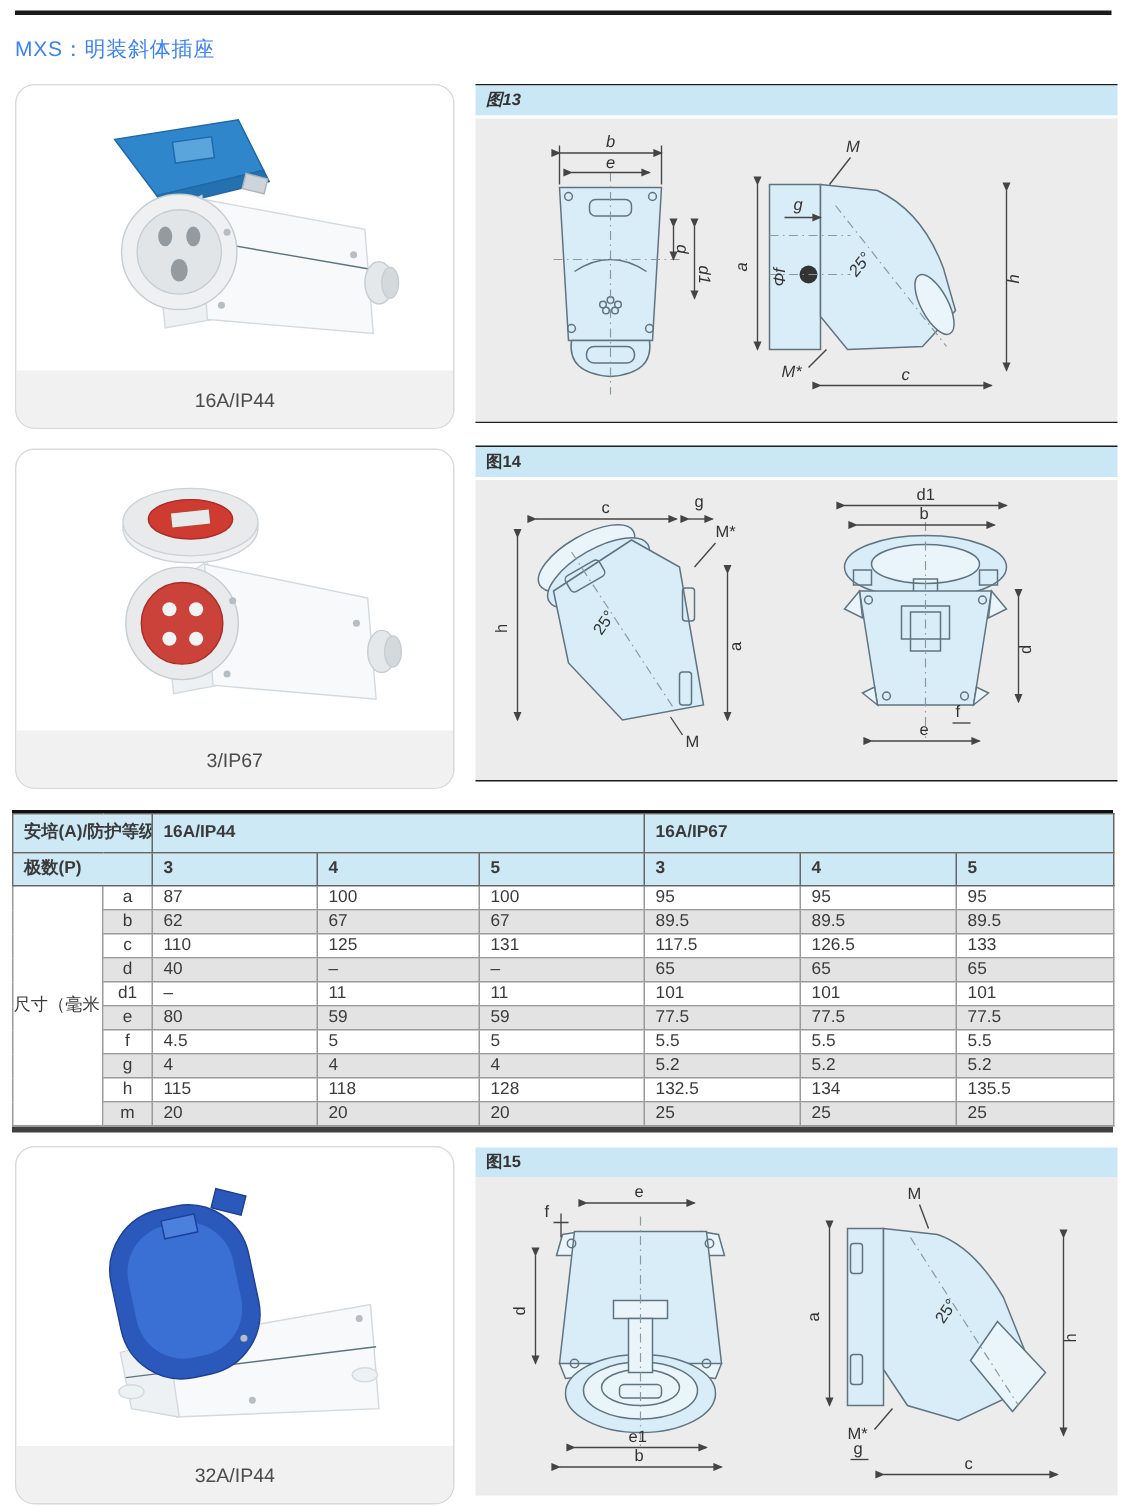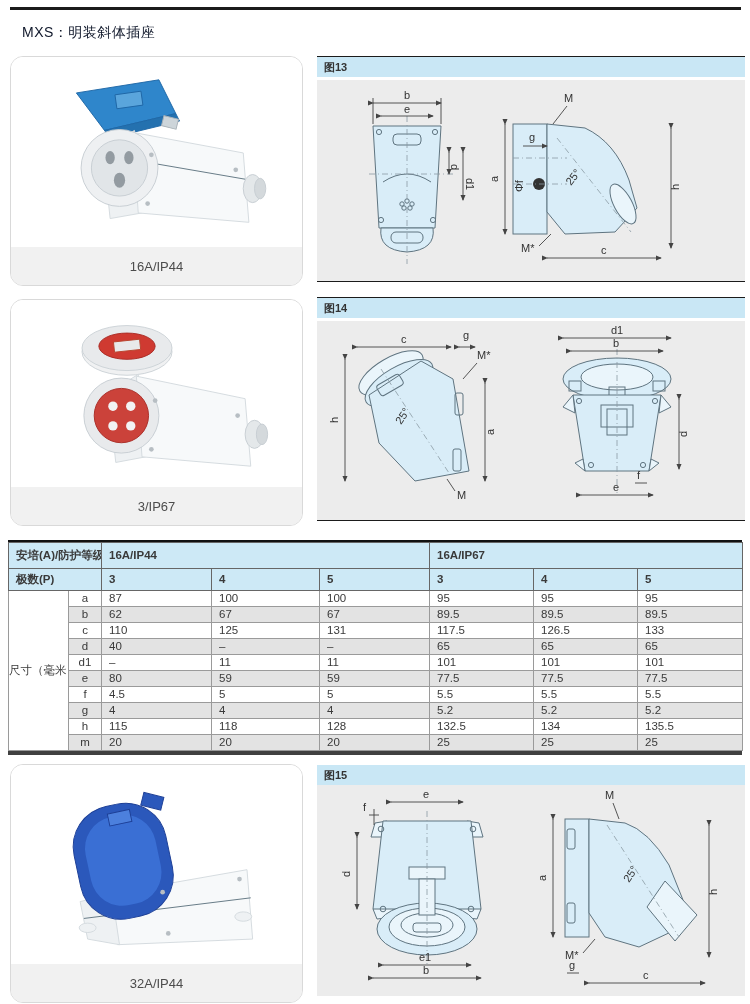--- a/index.html
+++ b/index.html
@@ -1,36 +1,36 @@
 <!DOCTYPE html>
 <html><head>
 <meta charset="utf-8">
 <style>
   html,body{margin:0;padding:0;background:#fff;}
   #page{position:relative;width:750px;height:1004px;background:#fff;
         font-family:"Liberation Sans","DejaVu Sans",sans-serif;color:#333;overflow:hidden;}
   .top-rule{position:absolute;left:10px;top:7px;width:731px;height:3px;background:#1b1b1b;}
-  .page-title{position:absolute;left:22px;top:24px;font-size:14px;color:#0f172a;letter-spacing:.5px;}
+  .page-title{position:absolute;left:10px;top:24px;font-size:14px;color:#3b82f6;letter-spacing:.5px;}
 
   
   .card{position:absolute;left:10px;width:291px;border:1px solid #d9d9d9;border-radius:13px;
         background:#fff;overflow:hidden;display:flex;flex-direction:column;}
   .card .photo{flex:1;display:flex;align-items:center;justify-content:center;background:#fff;}
   .card .caption{height:38px;background:#f1f1f1;display:flex;align-items:center;justify-content:center;
         font-size:13px;color:#4c4c4c;}
   #card1{top:56px;height:228px;} #card2{top:299px;height:225px;} #card3{top:764px;height:237px;text-align:right;}
 
   
   .panel{position:absolute;left:317px;width:428px;display:flex;flex-direction:column;}
   .panel .rule{height:3px;background:#1b1b1b;}
   .panel .phead{height:20px;background:#c9e7f5;font-size:11px;font-weight:bold;color:#333;
         line-height:20px;padding-left:7px;}
   .panel .gap{height:6px;background:#fff;}
   .panel .pbody{flex:1;background:#ececec;position:relative;}
-  #panel1{top:56px;height:226px;} #panel2{top:297px;height:224px;} #panel3{top:765px;height:208px;}
+  #panel1{top:56px;height:226px;font-style:italic;} #panel2{top:297px;height:224px;} #panel3{top:765px;height:208px;}
 
   
   .tblwrap{position:absolute;left:8px;top:540px;width:734px;border-top:2px solid #111;border-bottom:4px solid #404040;}
   table.spec{border-collapse:collapse;table-layout:fixed;width:734px;font-size:11.5px;color:#3a3a3a;}
   table.spec td{border:1px solid #9a9a9a;padding:0 0 0 7px;height:15px;line-height:15px;overflow:hidden;white-space:nowrap;}
   table.spec tr.hdr td{background:#cde9f6;font-weight:bold;height:25px;line-height:25px;border-color:#666;}
   table.spec tr.hdr2 td{height:21px;line-height:21px;}
   table.spec tr.alt td{background:#e3e3e3;}
   table.spec td.dimcell{background:#fff !important;text-align:center;padding:0;font-size:11.5px;}
   table.spec td.lettercell{text-align:center;padding:0;}

